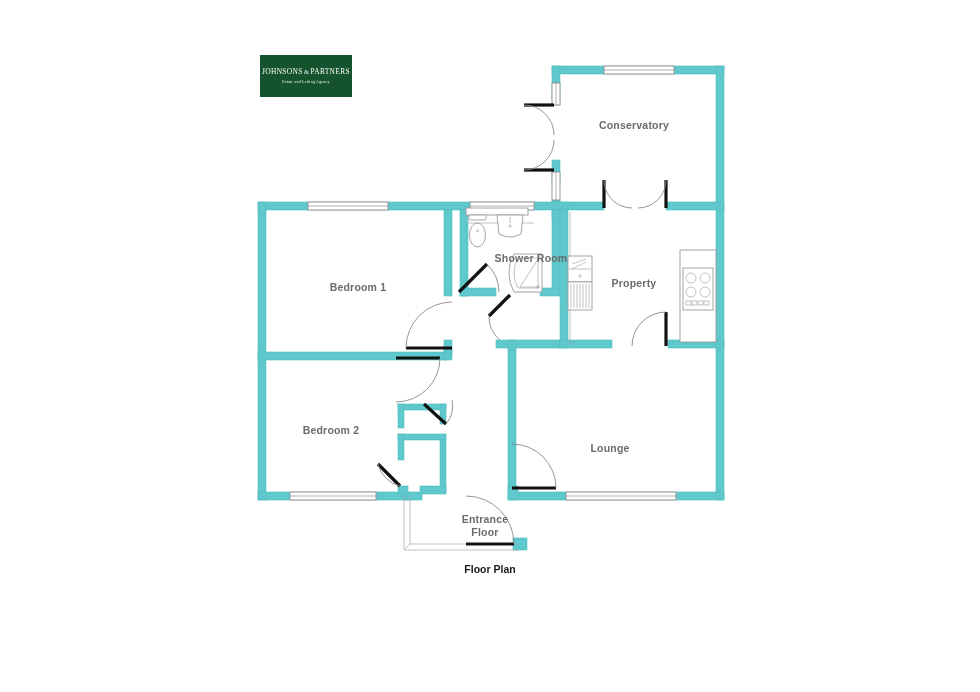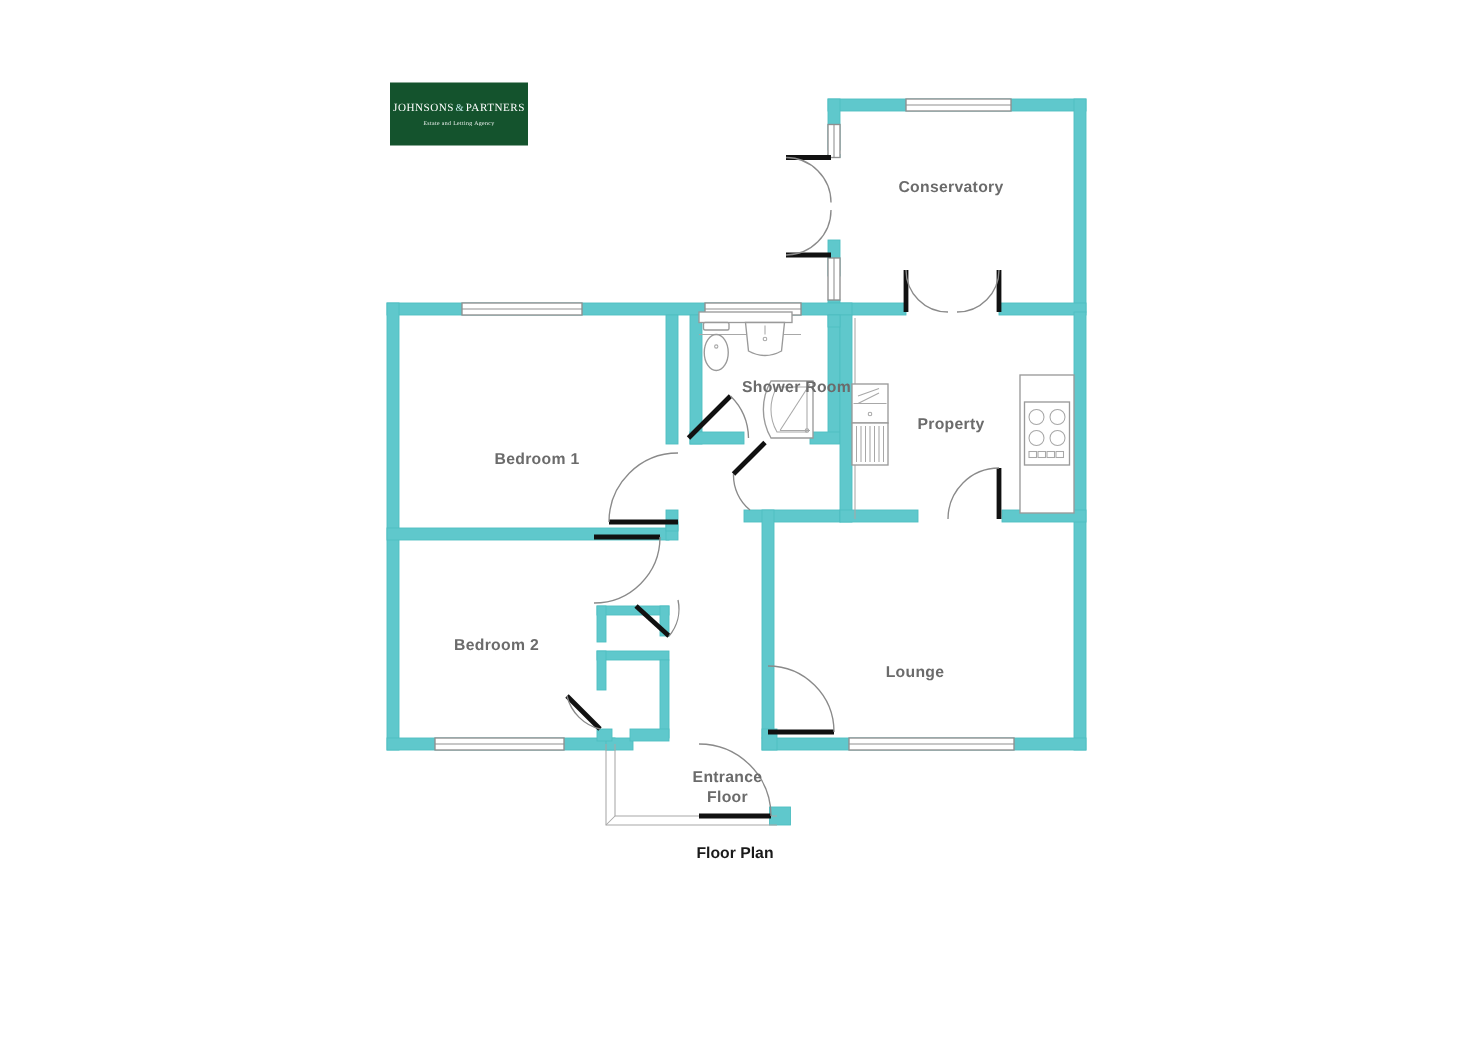--- a/index.html
+++ b/index.html
@@ -354,21 +354,21 @@
   </svg>
 
   <div class="logo-box">
     <div class="logo-main">
       <span>Johnsons</span><span class="amp">&amp;</span><span>Partners</span>
     </div>
     <div class="logo-sub">Estate and Letting Agency</div>
   </div>
 
   <div class="room-label" style="left:634px; top:125px;">Conservatory</div>
-  <div class="room-label" style="left:358px; top:287px;margin-top:19px;">Bedroom 1</div>
+  <div class="room-label" style="left:358px; top:287px;">Bedroom 1</div>
   <div class="room-label" style="left:491px; top:258px;margin-left:40px;">Shower Room</div>
   <div class="room-label" style="left:634px; top:283px;">Property</div>
   <div class="room-label" style="left:331px; top:430px;">Bedroom 2</div>
   <div class="room-label" style="left:610px; top:448px;">Lounge</div>
   <div class="room-label two-line" style="left:461px; top:526px;margin-left:24px;">
     <div>Entrance</div>
     <div>Floor</div>
   </div>
 
   <div class="footer footer-title" style="top:563px;">Floor Plan</div>

